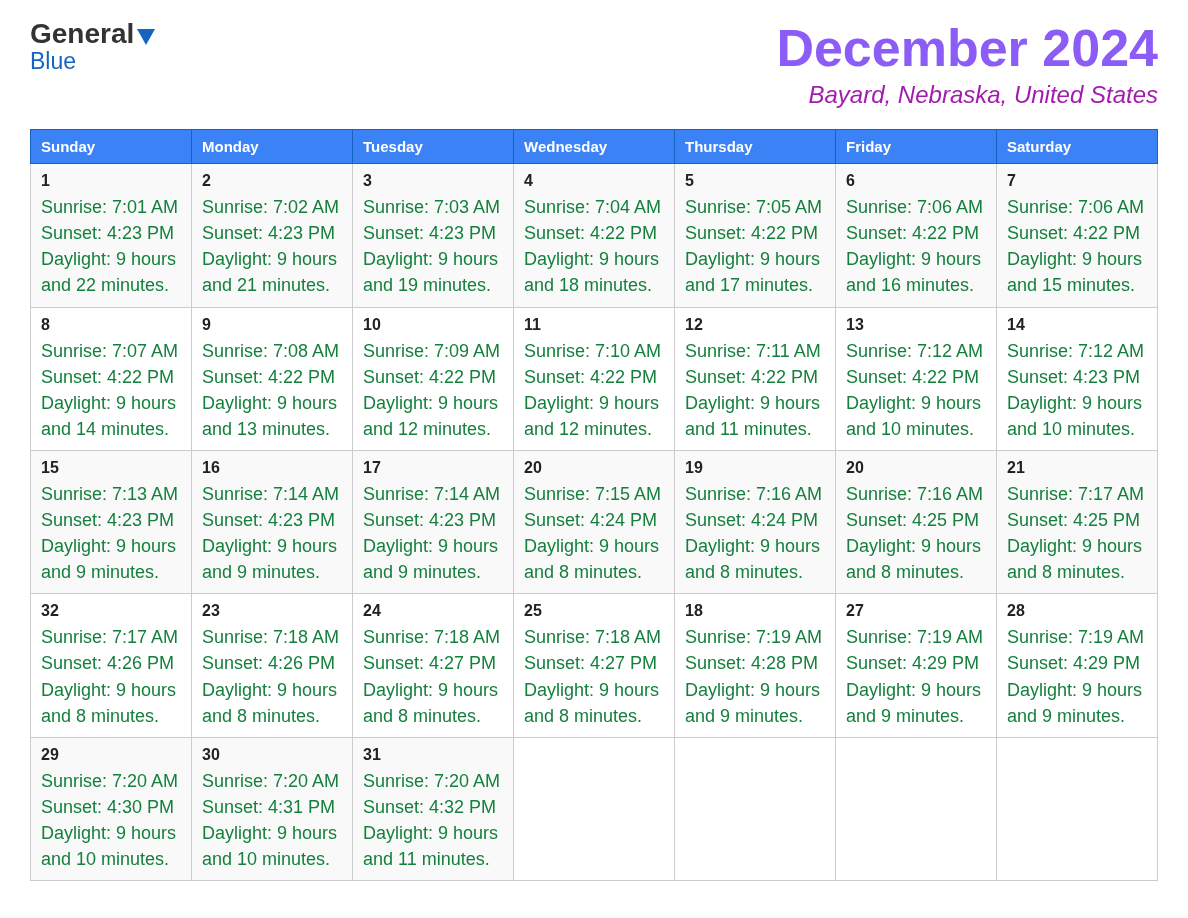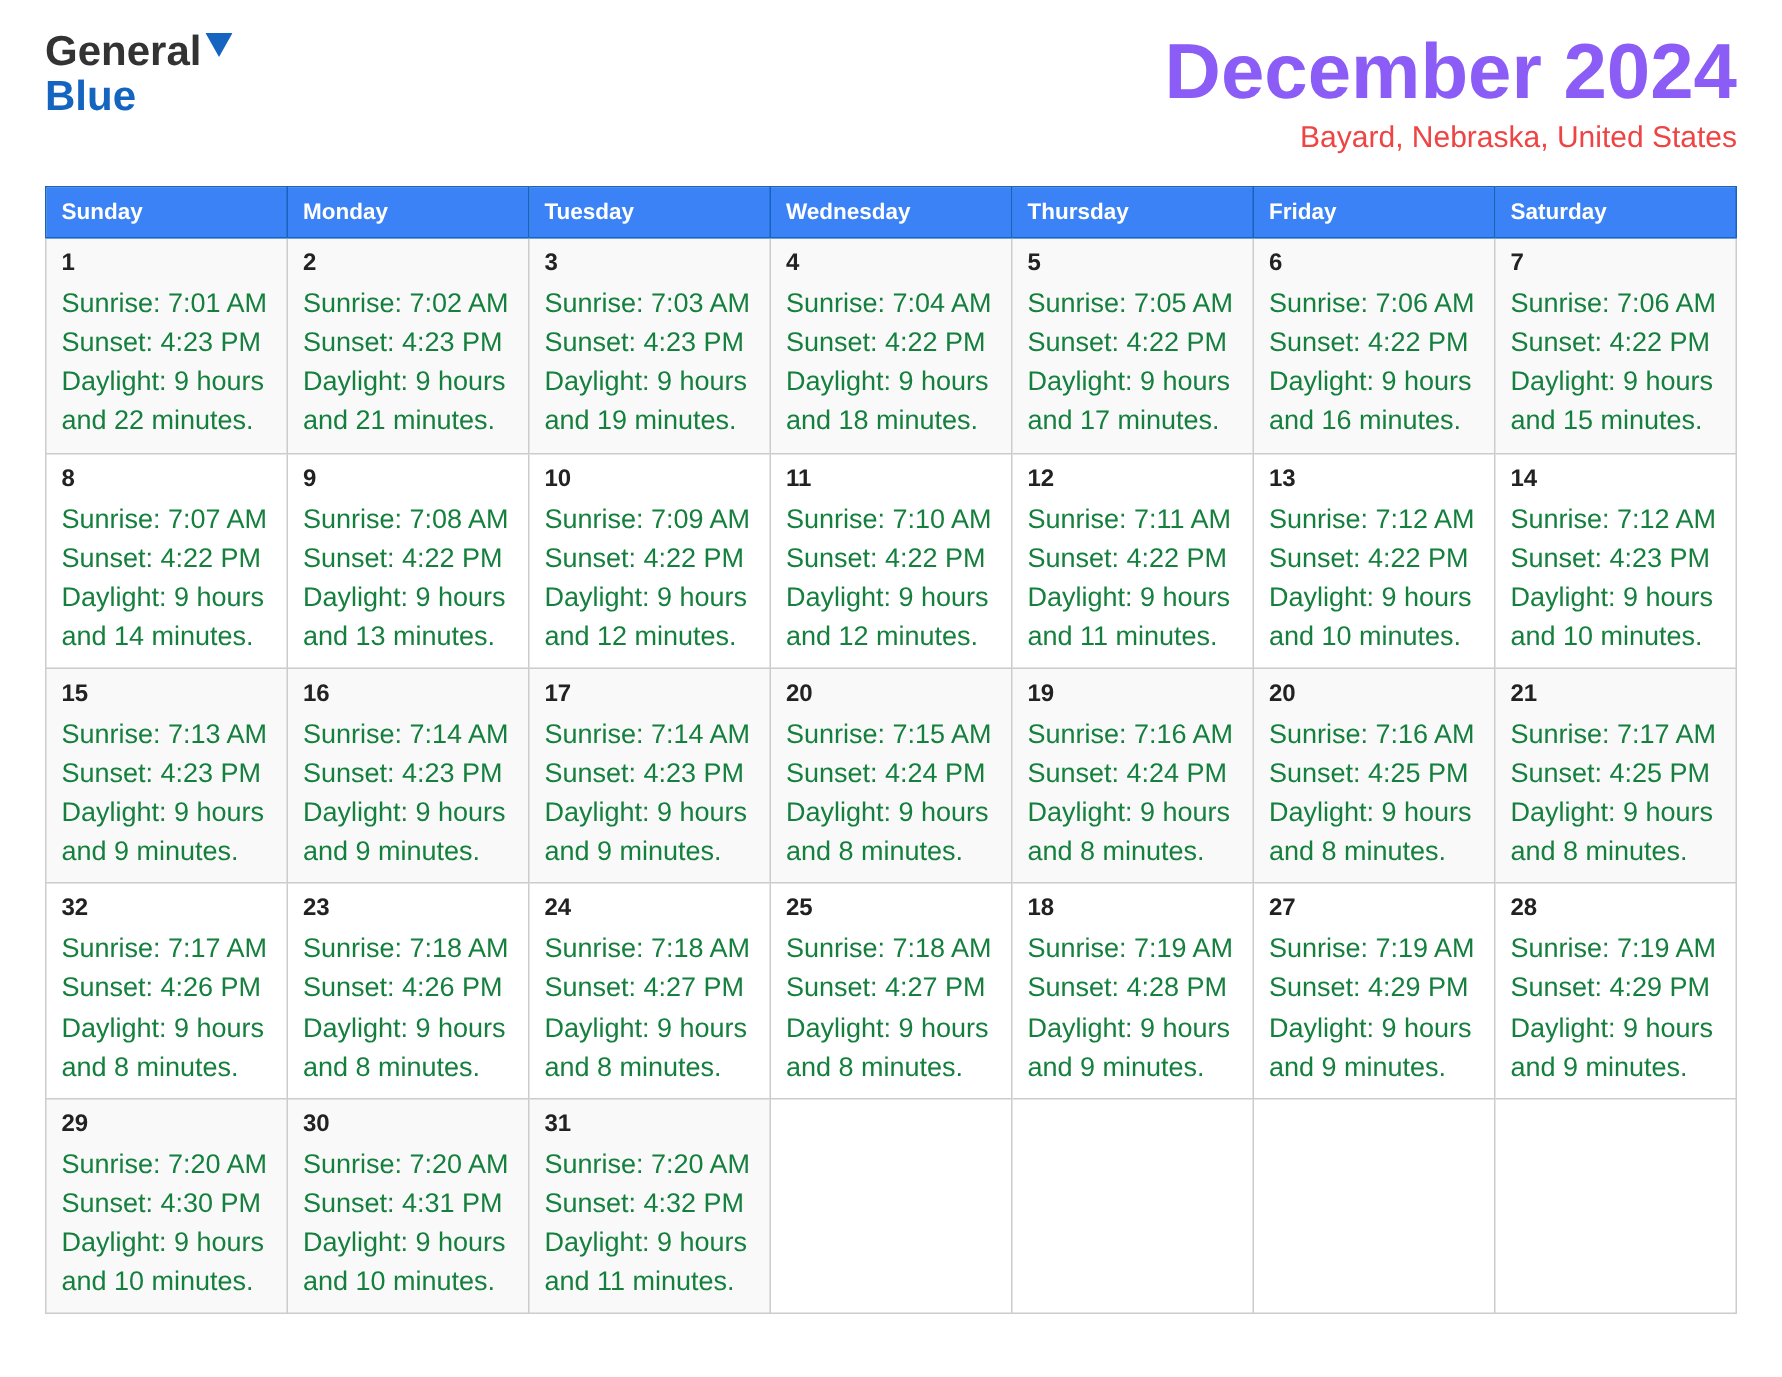--- a/index.html
+++ b/index.html
@@ -24,23 +24,24 @@
     .title-section {
       text-align: right;
     }
     .calendar-title {
       font-size: 52px;
       font-weight: bold;
       color: #8b5cf6;
       line-height: 1.1;
     }
     .calendar-subtitle {
-      font-size: 20px;
-      color: #ef4444;
+      font-size: 24px;
+      color: #a21caf;
       margin-top: 4px;
+      font-style: italic;
     }
     table {
       width: 100%;
       border-collapse: collapse;
       table-layout: fixed;
     }
     thead tr th {
       background-color: #3b82f6;
       color: #ffffff;
       font-size: 15px;
@@ -74,37 +75,37 @@
       font-size: 18px;
       color: #15803d;
       line-height: 1.45;
     }
     .empty-cell {
       background-color: #ffffff !important;
     }
     
     .logo-line1 {
       display: flex;
-      align-items: flex-start;
+      align-items: flex-end;
       line-height: 1;
     }
     .logo-text-general {
       font-size: 28px;
       font-weight: bold;
       color: #333333;
     }
     .logo-arrow {
       display: inline-block;
       margin-left: 3px;
       position: relative;
       top: 2px;
     }
     .logo-text-blue {
-      font-size: 28px;
-      font-weight: bold;
+      font-size: 23px;
+      font-weight: normal;
       color: #1565c0;
     }
   </style>
 </head>
 <body>
 
 <div class="header-row">
   <div class="logo">
     <div class="logo-line1">
       <span class="logo-text-general">General</span>

